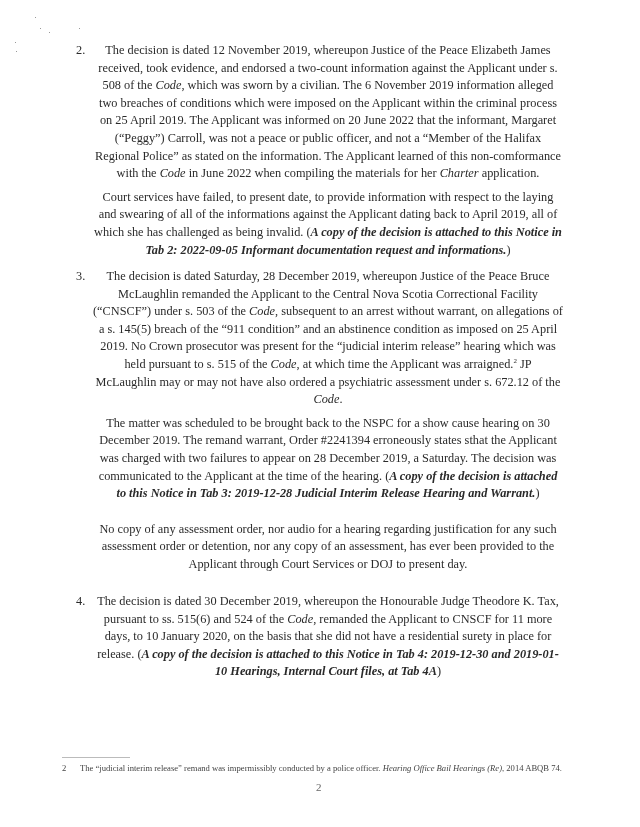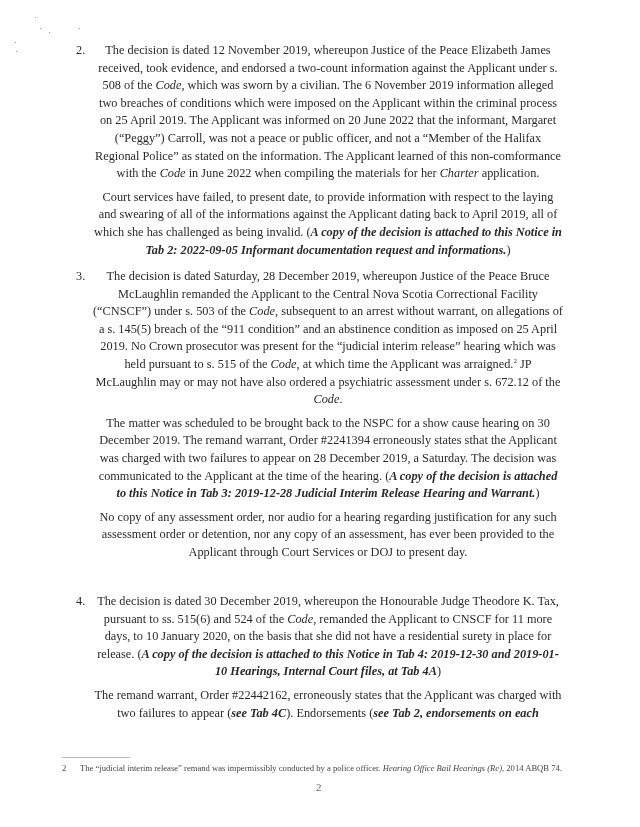--- a/index.html
+++ b/index.html
@@ -35,27 +35,26 @@
   <div class="para" style="top:42px">
     <span class="num">2.</span>
     <p><span>The decision is dated 12 November 2019, whereupon Justice of the Peace Elizabeth James received, took evidence, and endorsed a two-count information against the Applicant under s. 508 of the </span><i>Code</i><span>, which was sworn by a civilian.  The 6 November 2019 information alleged two breaches of conditions which were imposed on the Applicant within the criminal process on 25 April 2019.  The Applicant was informed on 20 June 2022 that the informant, Margaret (“Peggy”) Carroll, was not a peace or public officer, and not a “Member of the Halifax Regional Police” as stated on the information.  The Applicant learned of this non-comformance with the </span><i>Code</i><span> in June 2022 when compiling the materials for her </span><i>Charter</i><span> application.</span></p>
     <p style="margin-top:6px"><span>Court services have failed, to present date, to provide information with respect to the laying and swearing of all of the informations against the Applicant dating back to April 2019, all of which she has challenged as being invalid.  (</span><span class="bi">A copy of the decision is attached to this Notice in Tab 2: 2022-09-05 Informant documentation request and informations.</span><span>)</span></p>
   </div>
 
   <div class="para" style="top:268px">
     <span class="num">3.</span>
     <p><span>The decision is dated Saturday, 28 December 2019, whereupon Justice of the Peace Bruce McLaughlin remanded the Applicant to the Central Nova Scotia Correctional Facility (“CNSCF”) under s. 503 of the </span><i>Code</i><span>, subsequent to an arrest without warrant, on allegations of a s. 145(5) breach of the “911 condition” and an abstinence condition as imposed on 25 April 2019.  No Crown prosecutor was present for the “judicial interim release” hearing which was held pursuant to s. 515 of the </span><i>Code</i><span>, at which time the Applicant was arraigned.</span><sup>2</sup><span> JP McLaughlin may or may not have also ordered a psychiatric assessment under s. 672.12 of the </span><i>Code</i><span>.</span></p>
     <p style="margin-top:6px"><span>The matter was scheduled to be brought back to the NSPC for a show cause hearing on 30 December 2019.  The remand warrant, Order #2241394 erroneously states sthat the Applicant was charged with two failures to appear on 28 December 2019, a Saturday.  The decision was communicated to the Applicant at the time of the hearing.  (</span><span class="bi">A copy of the decision is attached to this Notice in Tab 3: 2019-12-28 Judicial Interim Release Hearing and Warrant.</span><span>)</span></p>
-    <p style="margin-top:6px"><span>No copy of any assessment order, nor audio for a hearing regarding justification for any such assessment order or detention, nor any copy of an assessment, has ever been provided to the Applicant through Court Services or DOJ to present day.</span></p>
+    <p style="margin-top:18px"><span>No copy of any assessment order, nor audio for a hearing regarding justification for any such assessment order or detention, nor any copy of an assessment, has ever been provided to the Applicant through Court Services or DOJ to present day.</span></p>
   </div>
 
   <div class="para" style="top:593px">
     <span class="num">4.</span>
     <p><span>The decision is dated 30 December 2019, whereupon the Honourable Judge Theodore K. Tax, pursuant to ss. 515(6) and 524 of the </span><i>Code</i><span>, remanded the Applicant to CNSCF for 11 more days, to 10 January 2020, on the basis that she did not have a residential surety in place for release.  (</span><span class="bi">A copy of the decision is attached to this Notice in Tab 4: 2019-12-30 and 2019-01-10 Hearings, Internal Court files, at Tab 4A</span><span>)</span></p>
-    <p style="margin-top:6px"><span>The remand warrant, Order #22442162, erroneously states that the Applicant was charged with two failures to appear (</span><span class="bi">see Tab 4C</span><span>).  Endorsements (</span><span class="bi">see Tab 2, endorsements on each</span></p>
   </div>
 
   <div class="fn-rule"></div>
   <div class="footnote">
     <span class="fnum">2</span>
     <div class="fbody"><span>The “judicial interim release” remand was impermissibly conducted by a police officer.  </span><i>Hearing Office Bail Hearings (Re)</i><span>, 2014 ABQB 74.</span></div>
   </div>
 
   <div class="pagenum">2</div>
 </div>

